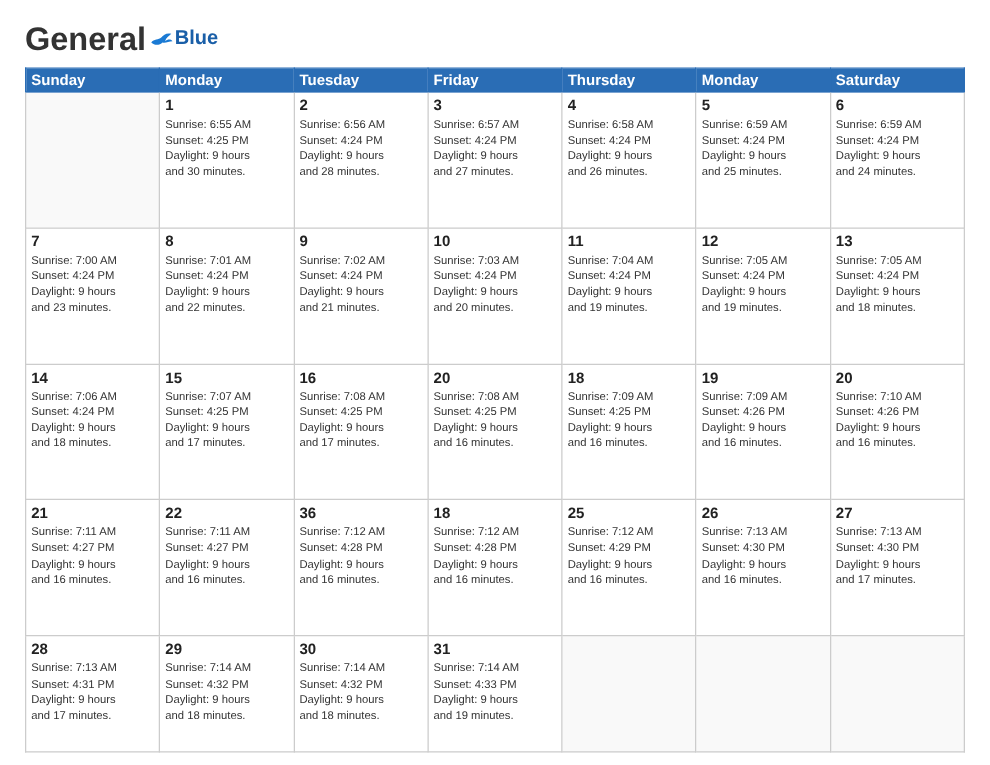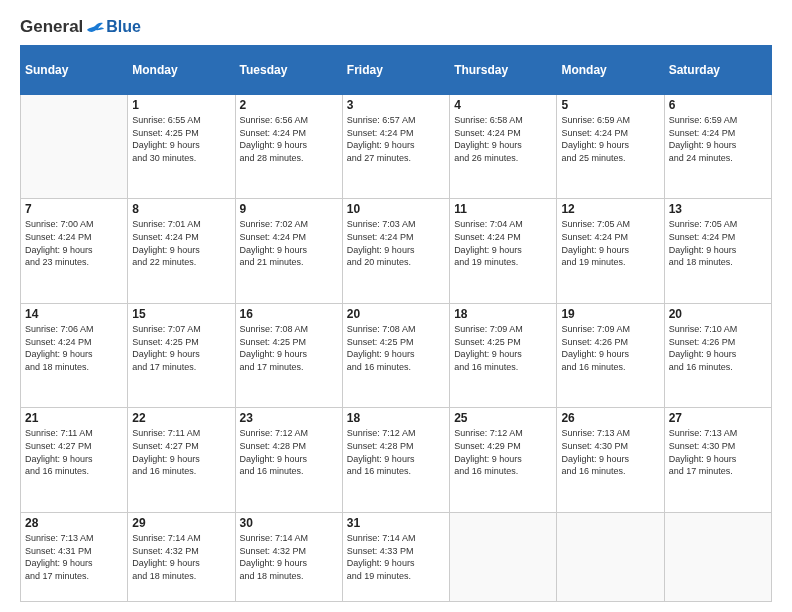--- a/index.html
+++ b/index.html
@@ -54,21 +54,21 @@
     .calendar {
       width: 100%;
       border-collapse: collapse;
       flex: 1;
     }
     .calendar th {
       background: #2a6db5;
       color: #fff;
       font-size: 12px;
       font-weight: bold;
-      padding: 17px 4px;
+      padding: 2px 4px;
       text-align: left;
       border: 1px solid #2a6db5;
     }
     .calendar td {
       vertical-align: top;
       border: 1px solid #ccc;
       padding: 3px 4px;
       width: calc(100% / 7);
       font-size: 9.5px;
       color: #333;
@@ -94,21 +94,21 @@
       height: 75px;
     }
   </style>
 </head>
 <body>
 
 <div class="page">
   <div class="header">
     <div class="logo">
       <div class="logo-text">
-          <div style="display: flex; align-items: center; font-size: 17px; font-weight: bold;">
+          <div style="display: flex; align-items: center; font-size: 26px; font-weight: bold;">
             <span class="logo-general">General</span>
             <svg viewBox="0 0 20 14" width="22" height="14" style="display:inline-block; vertical-align:middle; margin-left:1px;">
               <path d="M2 10 C4 7, 8 8, 10 6 C12 4, 14 2, 18 3 C16 5, 14 6, 13 9 C15 7, 18 7, 19 9 C16 9, 13 11, 11 10 C9 12, 5 13, 2 10Z" fill="#1a7ad4"></path>
             </svg>
           </div>
           <span class="logo-blue" style="font-size: 16px; font-weight: bold;">Blue</span>
         </div>
     </div>
     <div class="title-block">
       <div class="title-month"></div>
@@ -285,21 +285,21 @@
 and 16 minutes.</div>
           </td>
           <td>
             <span class="day-num">22</span>
             <div class="day-info" style="white-space: pre-line;">Sunrise: 7:11 AM
 Sunset: 4:27 PM
 Daylight: 9 hours
 and 16 minutes.</div>
           </td>
           <td>
-            <span class="day-num">23</span>
+            <span class="day-num">36</span>
             <div class="day-info" style="white-space: pre-line;">Sunrise: 7:12 AM
 Sunset: 4:28 PM
 Daylight: 9 hours
 and 16 minutes.</div>
           </td>
           <td>
             <span class="day-num">18</span>
             <div class="day-info" style="white-space: pre-line;">Sunrise: 7:12 AM
 Sunset: 4:28 PM
 Daylight: 9 hours

